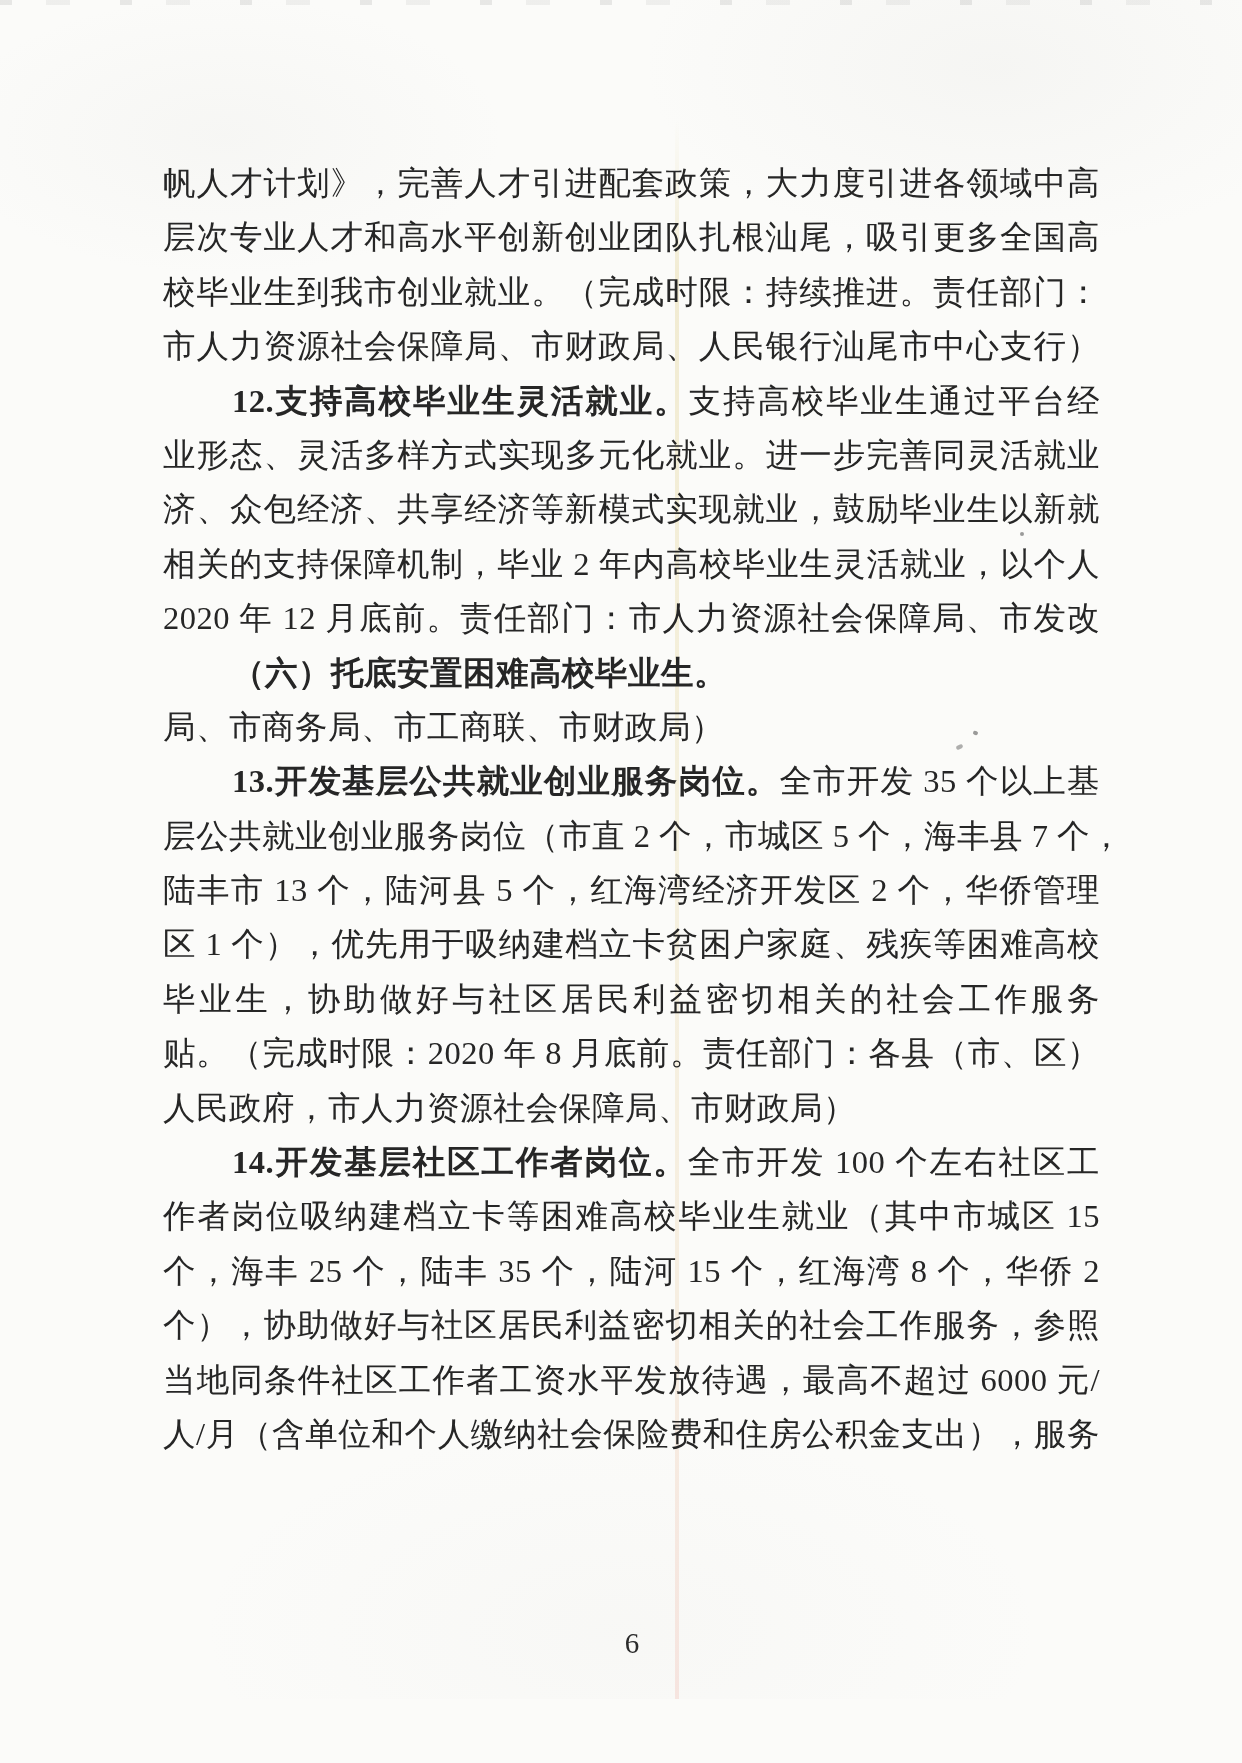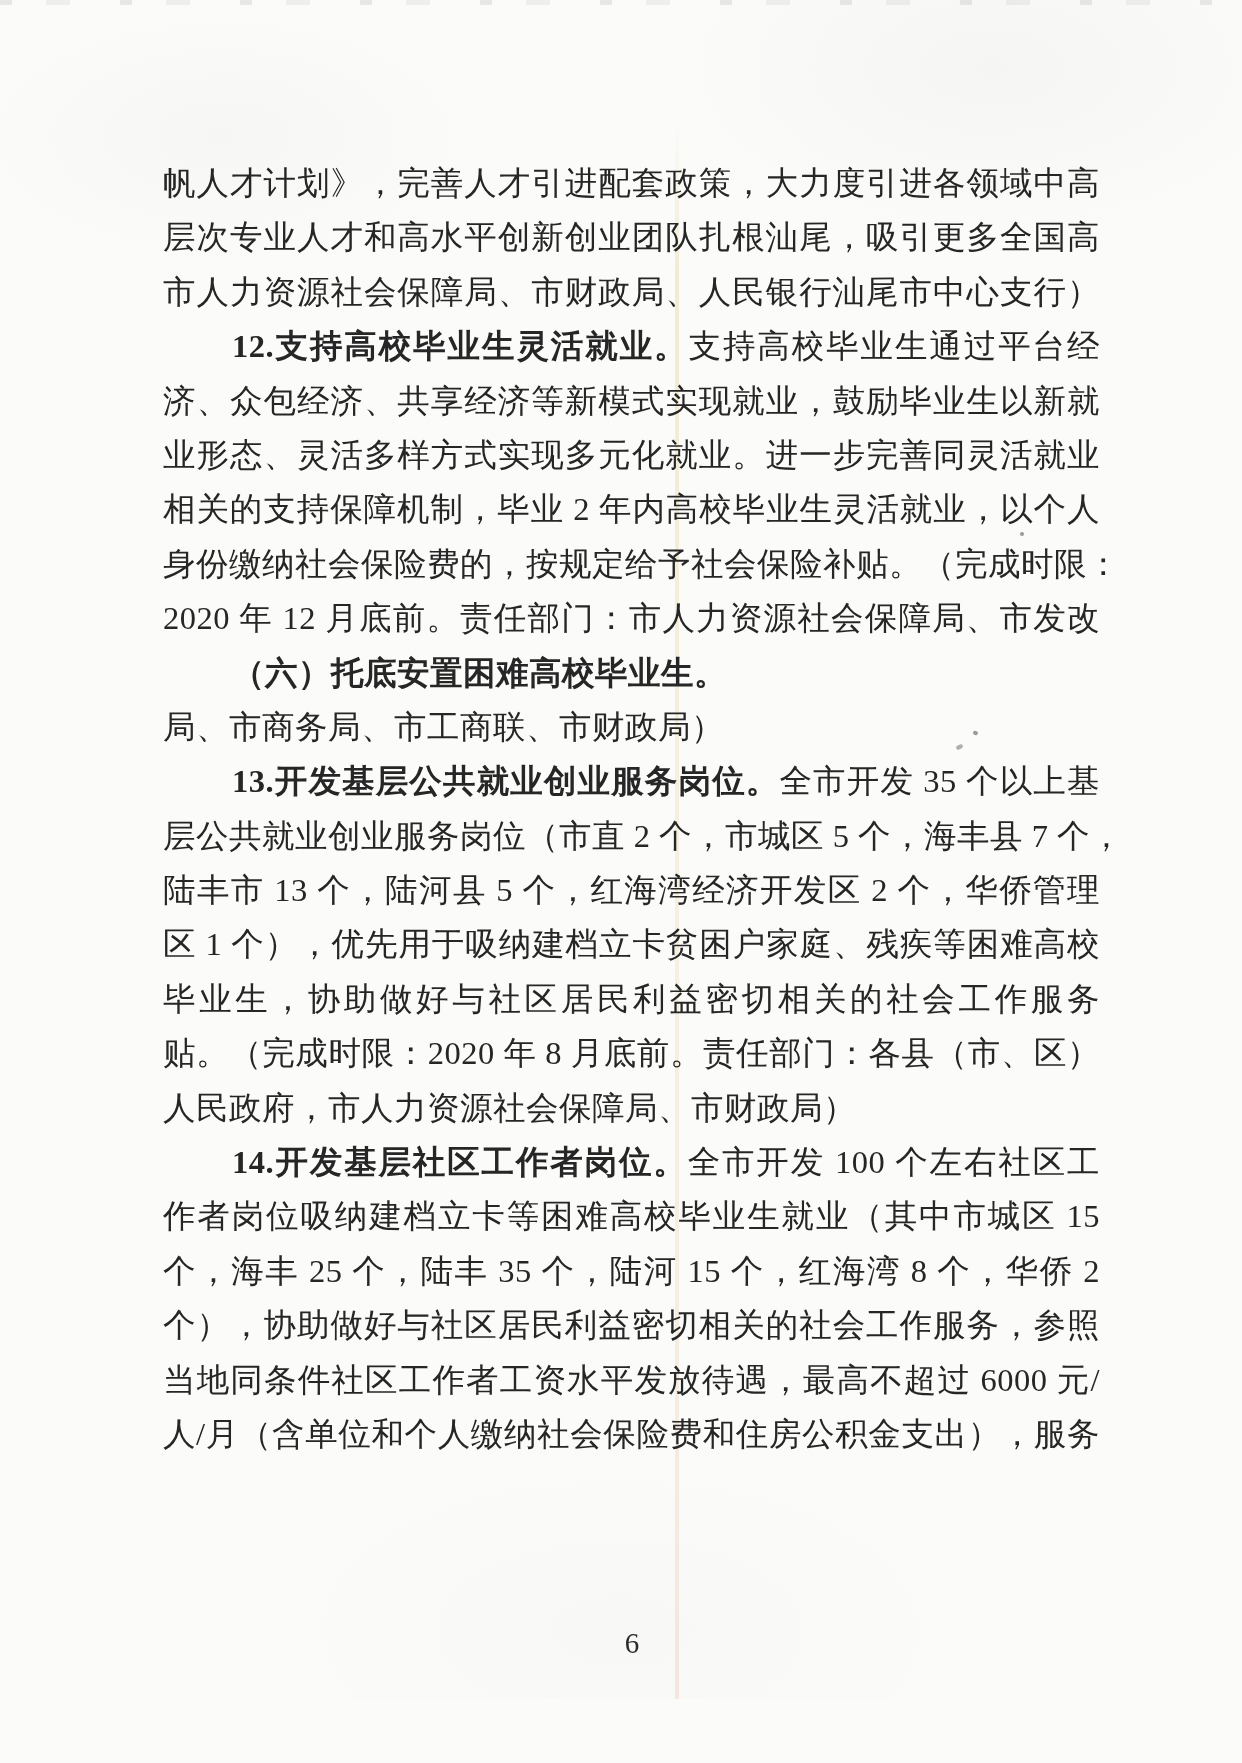--- a/index.html
+++ b/index.html
@@ -98,26 +98,26 @@
 </head>
 <body>
 
 <div class="page">
   <div class="topedge"></div>
   <div class="crease"></div>
 
   <div class="textblock" id="textblock">
       <div class="line"><span>帆人才计划》，完善人才引进配套政策，大力度引进各领域中高</span></div>
       <div class="line"><span>层次专业人才和高水平创新创业团队扎根汕尾，吸引更多全国高</span></div>
+      <div class="line"><span>校毕业生到我市创业就业。（完成时限：持续推进。责任部门：</span></div>
       <div class="line"><span>市人力资源社会保障局、市财政局、人民银行汕尾市中心支行）</span></div>
       <div class="line ind"><span class="b">12.支持高校毕业生灵活就业。</span><span>支持高校毕业生通过平台经</span></div>
+      <div class="line"><span>业形态、灵活多样方式实现多元化就业。进一步完善同灵活就业</span></div>
       <div class="line"><span>济、众包经济、共享经济等新模式实现就业，鼓励毕业生以新就</span></div>
-      <div class="line"><span>业形态、灵活多样方式实现多元化就业。进一步完善同灵活就业</span></div>
       <div class="line"><span>相关的支持保障机制，毕业 2 年内高校毕业生灵活就业，以个人</span></div>
-      <div class="line"><span>身份缴纳社会保险费的，按规定给予社会保险补贴。（完成时限：</span></div>
       <div class="line"><span>2020 年 12 月底前。责任部门：市人力资源社会保障局、市发改</span></div>
       <div class="line noj ind"><span class="b">（六）托底安置困难高校毕业生。</span></div>
       <div class="line noj"><span>局、市商务局、市工商联、市财政局）</span></div>
       <div class="line ind"><span class="b">13.开发基层公共就业创业服务岗位。</span><span>全市开发 35 个以上基</span></div>
       <div class="line"><span>层公共就业创业服务岗位（市直 2 个，市城区 5 个，海丰县 7 个，</span></div>
       <div class="line"><span>陆丰市 13 个，陆河县 5 个，红海湾经济开发区 2 个，华侨管理</span></div>
       <div class="line"><span>区 1 个），优先用于吸纳建档立卡贫困户家庭、残疾等困难高校</span></div>
       <div class="line"><span>毕业生，协助做好与社区居民利益密切相关的社会工作服务</span></div>
       <div class="line"><span>贴。（完成时限：2020 年 8 月底前。责任部门：各县（市、区）</span></div>
       <div class="line noj"><span>人民政府，市人力资源社会保障局、市财政局）</span></div>

